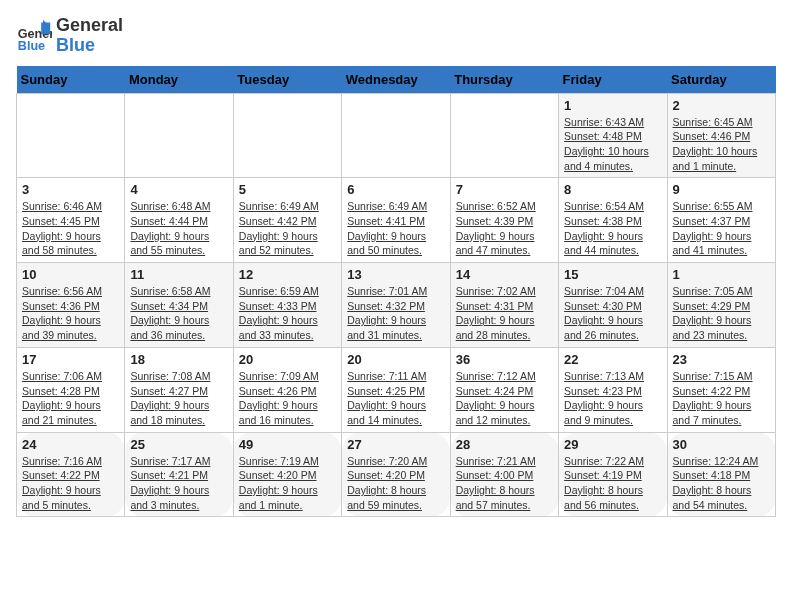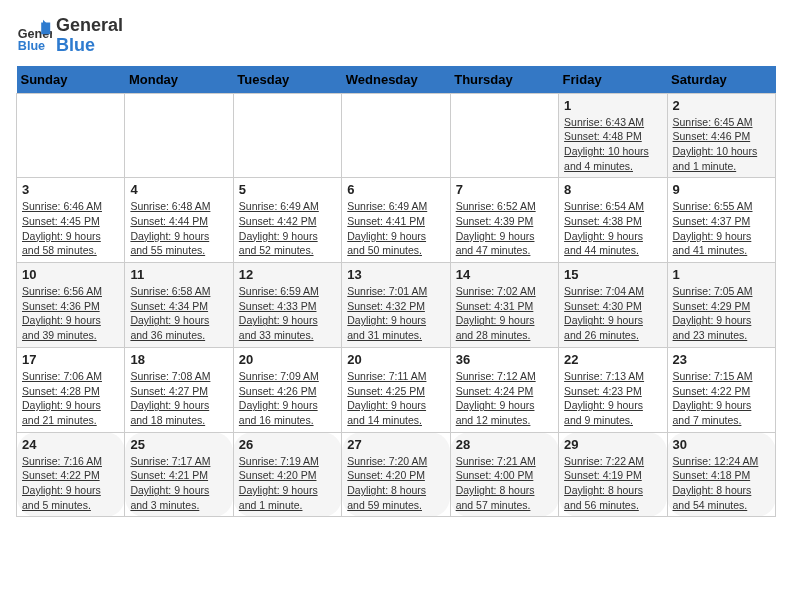--- a/index.html
+++ b/index.html
@@ -307,21 +307,21 @@
 and 5 minutes.</div>
         </td>
         <td>
           <span class="day-num">25</span>
           <div class="day-info" style="white-space: pre-line;">Sunrise: 7:17 AM
 Sunset: 4:21 PM
 Daylight: 9 hours
 and 3 minutes.</div>
         </td>
         <td>
-          <span class="day-num">26</span>
+          <span class="day-num">49</span>
           <div class="day-info" style="white-space: pre-line;">Sunrise: 7:19 AM
 Sunset: 4:20 PM
 Daylight: 9 hours
 and 1 minute.</div>
         </td>
         <td>
           <span class="day-num">27</span>
           <div class="day-info" style="white-space: pre-line;">Sunrise: 7:20 AM
 Sunset: 4:20 PM
 Daylight: 8 hours

